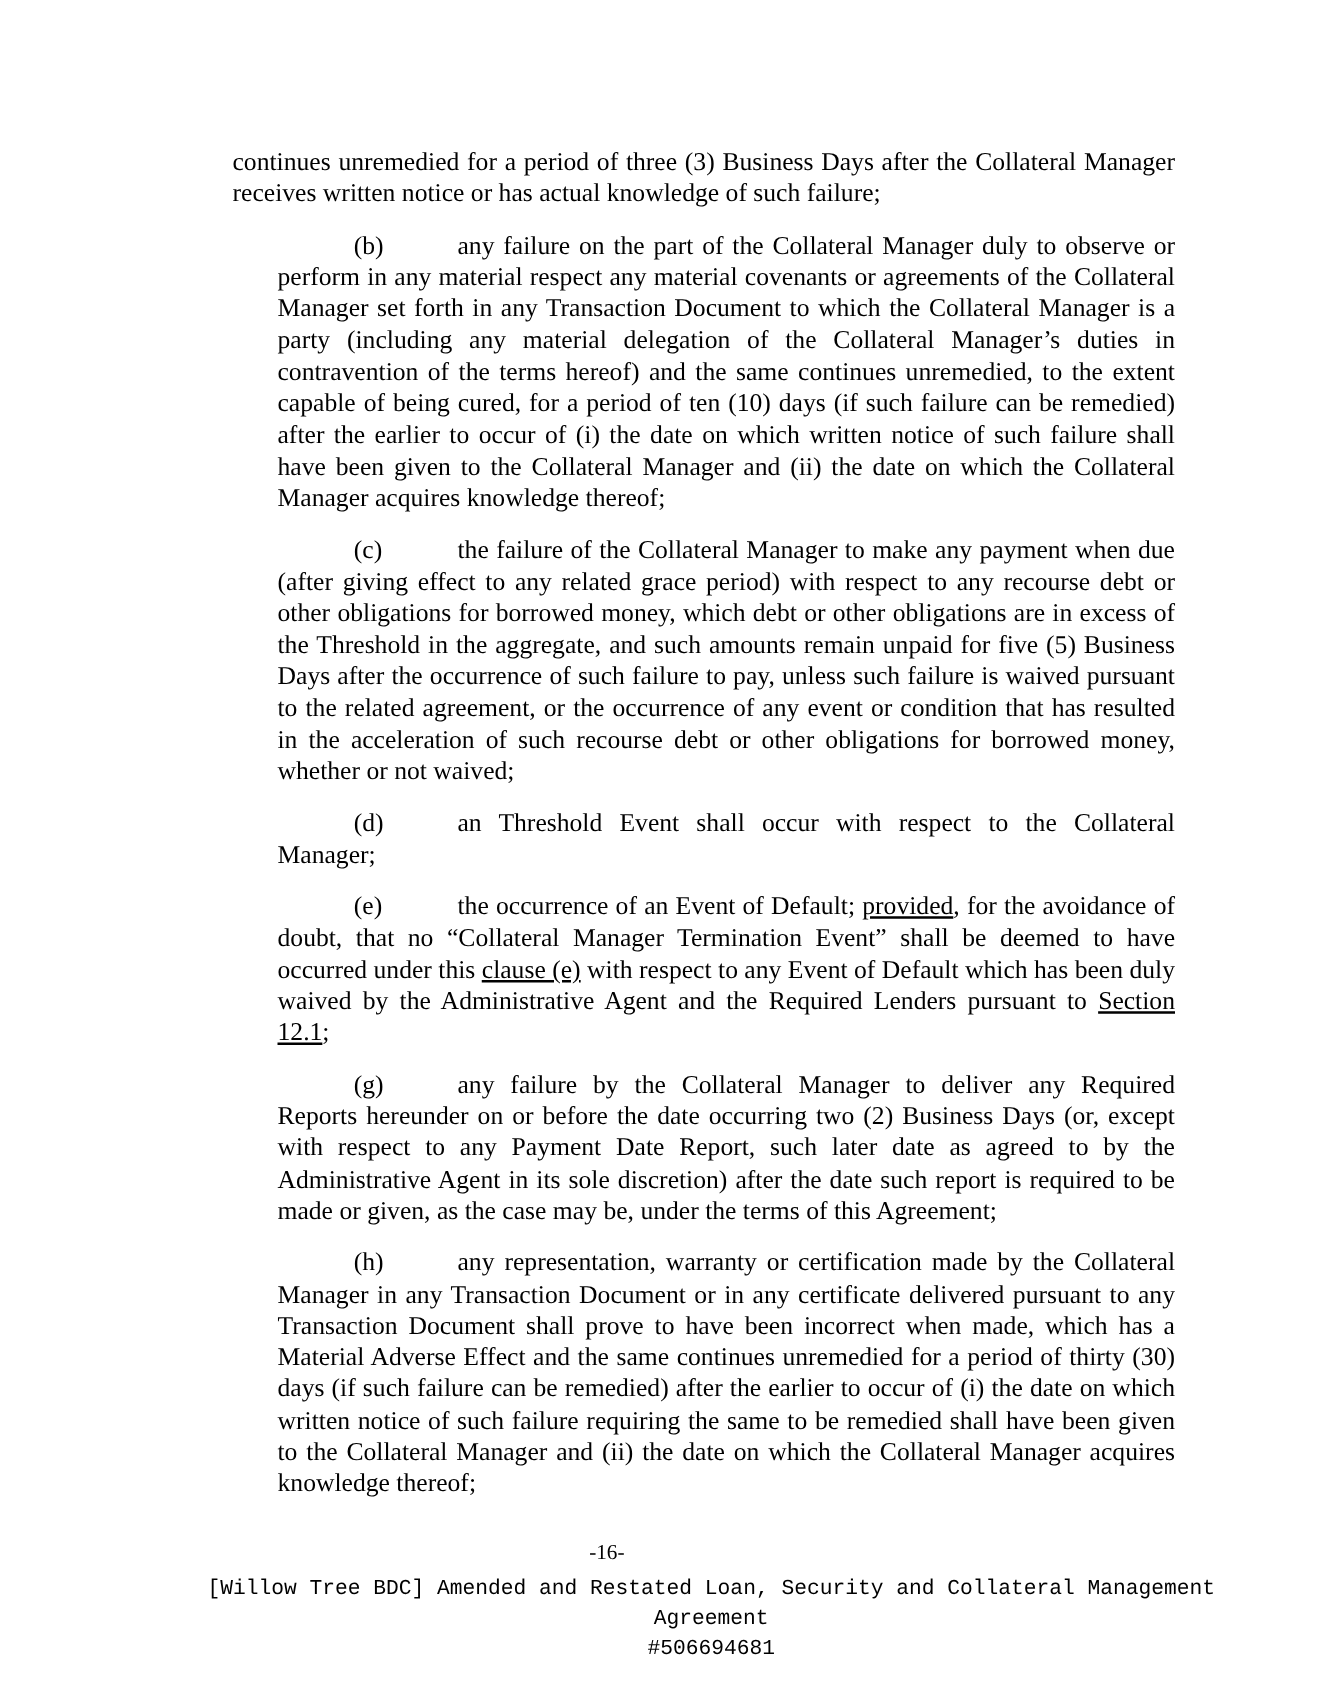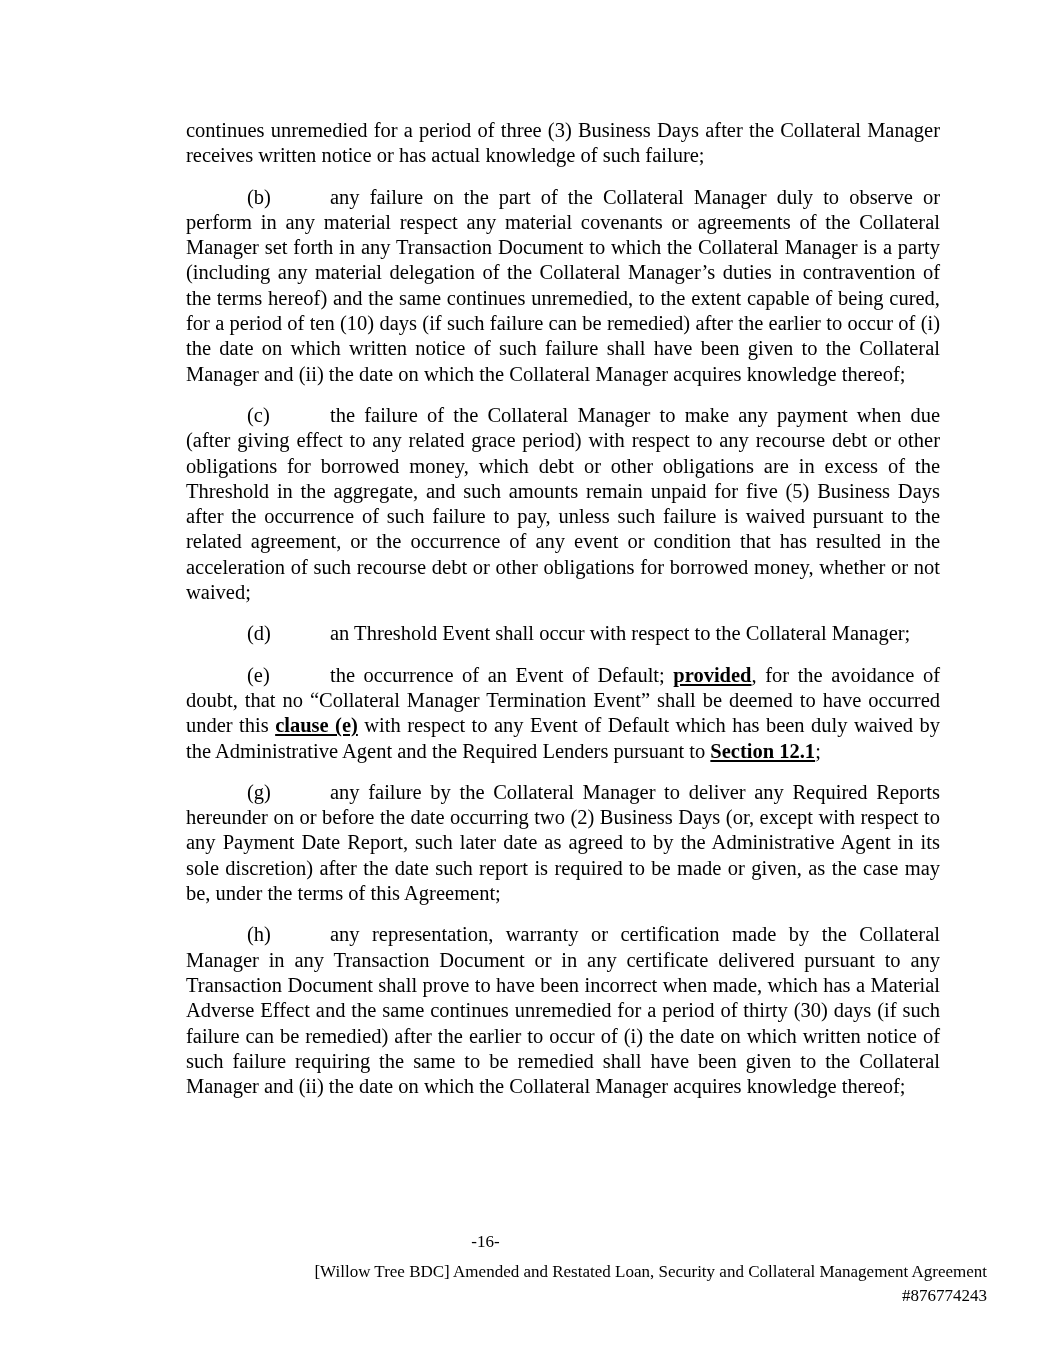--- a/index.html
+++ b/index.html
@@ -31,47 +31,48 @@
     margin: 0;
     font-size: 20.5px;
     line-height: 25.3px;
     text-align: justify;
   }
   .content p + p {
     margin-top: 16px;
   }
   .content p.labeled {
     text-indent: 61px;
+    margin-left: 36px;
   }
   .para-label {
     display: inline-block;
     width: 83px;
     text-indent: 0;
   }
   .u {
     text-decoration: underline;
-    font-weight: bold;
   }
   .page-number {
     position: absolute;
     top: 1231px;
     left: 0;
     width: 971px;
     text-align: center;
     font-size: 17px;
     line-height: 22px;
   }
   .footer {
     position: absolute;
-    left: 127px;
+    left: 139px;
     top: 1260px;
     width: 860px;
     font-size: 17px;
     line-height: 24px;
-    text-align: right;
+    text-align: center;
+    font-family: Liberation Mono, monospace;
   }
 </style>
 </head>
 <body>
 
 <div class="page">
 
   <div class="content" id="paragraphs">
       <p><span>continues unremedied for a period of three (3) Business Days after the Collateral Manager receives written notice or has actual knowledge of such failure;</span></p>
       <p class="labeled"><span class="para-label">(b)</span><span>any failure on the part of the Collateral Manager duly to observe or perform in any material respect any material covenants or agreements of the Collateral Manager set forth in any Transaction Document to which the Collateral Manager is a party (including any material delegation of the Collateral Manager’s duties in contravention of the terms hereof) and the same continues unremedied, to the extent capable of being cured, for a period of ten (10) days (if such failure can be remedied) after the earlier to occur of (i) the date on which written notice of such failure shall have been given to the Collateral Manager and (ii) the date on which the Collateral Manager acquires knowledge thereof;</span></p>
@@ -79,16 +80,16 @@
       <p class="labeled"><span class="para-label">(d)</span><span>an Threshold Event shall occur with respect to the Collateral Manager;</span></p>
       <p class="labeled"><span class="para-label">(e)</span><span>the occurrence of an Event of Default; </span><span class="u">provided</span><span>, for the avoidance of doubt, that no “Collateral Manager Termination Event” shall be deemed to have occurred under this </span><span class="u">clause (e)</span><span> with respect to any Event of Default which has been duly waived by the Administrative Agent and the Required Lenders pursuant to </span><span class="u">Section 12.1</span><span>;</span></p>
       <p class="labeled"><span class="para-label">(g)</span><span>any failure by the Collateral Manager to deliver any Required Reports hereunder on or before the date occurring two (2) Business Days (or, except with respect to any Payment Date Report, such later date as agreed to by the Administrative Agent in its sole discretion) after the date such report is required to be made or given, as the case may be, under the terms of this Agreement;</span></p>
       <p class="labeled"><span class="para-label">(h)</span><span>any representation, warranty or certification made by the Collateral Manager in any Transaction Document or in any certificate delivered pursuant to any Transaction Document shall prove to have been incorrect when made, which has a Material Adverse Effect and the same continues unremedied for a period of thirty (30) days (if such failure can be remedied) after the earlier to occur of (i) the date on which written notice of such failure requiring the same to be remedied shall have been given to the Collateral Manager and (ii) the date on which the Collateral Manager acquires knowledge thereof;</span></p>
     </div>
 
   <div class="page-number">-16-</div>
 
   <div class="footer">
     <div>[Willow Tree BDC] Amended and Restated Loan, Security and Collateral Management Agreement</div>
-    <div>#876774243</div>
+    <div>#506694681</div>
   </div>
 
 </div>
 
 </body></html>

